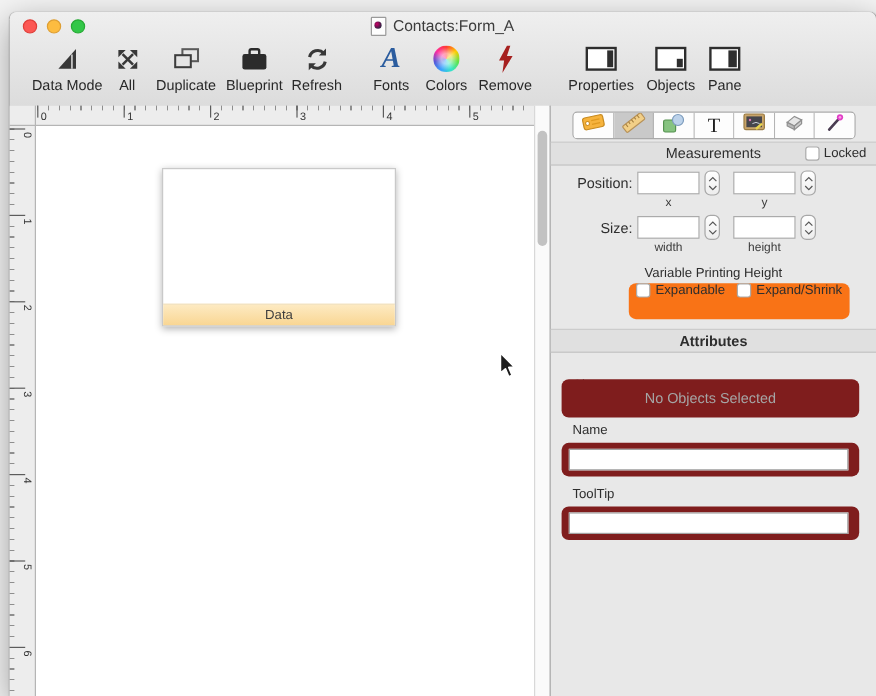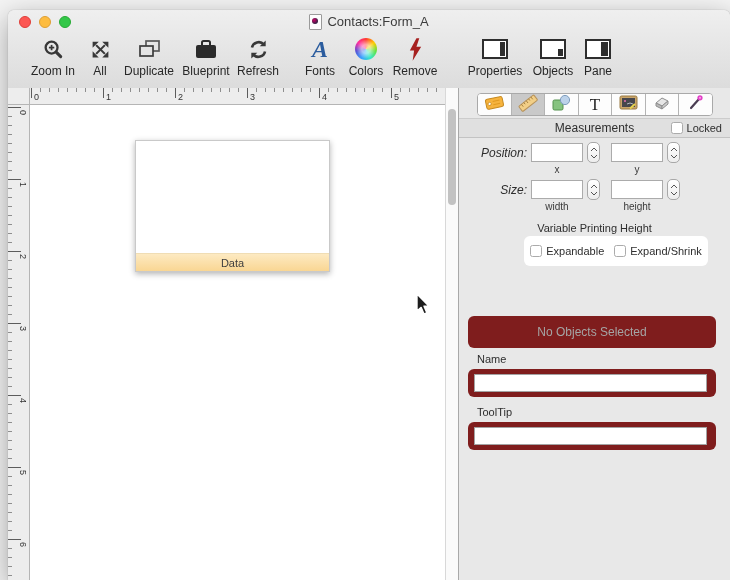--- a/index.html
+++ b/index.html
@@ -94,26 +94,26 @@
       box-sizing:border-box;display:inline-block;flex:none;}
   .cb-row{display:flex;align-items:center;gap:4px;font-size:11px;color:#2e2e2e;}
   #locked-row{position:absolute;right:8px;top:0;bottom:0;margin:auto;height:14px;}
 
   .field{position:absolute;width:52px;height:19px;border:1px solid #ababab;background:#fff;
          box-sizing:border-box;font-size:11px;padding:0 3px;outline:none;
          font-family:"Liberation Sans",sans-serif;}
   .stepper{position:absolute;width:13px;height:21px;background:linear-gradient(#ffffff,#ededed);
            border:1px solid #a8a8a8;border-radius:5px;box-sizing:border-box;
            display:flex;flex-direction:column;align-items:center;justify-content:center;gap:2px;}
-  .form-label{position:absolute;font-size:12px;color:#2e2e2e;font-style:italic;}
+  .form-label{position:absolute;font-size:12px;color:#2e2e2e;}
   .sub-label{position:absolute;font-size:10px;color:#3a3a3a;text-align:center;width:52px;}
 
   #vph-title{position:absolute;top:134px;left:0;right:0;text-align:center;font-size:11px;color:#2e2e2e;}
-  #vph-well{position:absolute;left:65px;top:148px;width:184px;height:30px;background:#ffffff;
-            border-radius:6px;display:flex;align-items:center;justify-content:center;gap:10px;}
+  #vph-well{position:absolute;left:65px;top:148px;width:184px;height:30px;background:#f97316;
+            border-radius:6px;display:flex;align-items:flex-start;justify-content:center;gap:10px;}
 
   .attr-label{position:absolute;left:18px;font-size:11px;color:#2e2e2e;}
   .well{position:absolute;left:9px;width:248px;background:#7f1d1d;border-radius:6px;}
   #class-well{top:228px;height:32px;display:flex;align-items:center;justify-content:center;}
   #class-placeholder{font-size:12px;color:#a5a5a5;}
   #name-well{top:281px;height:28px;}
   #tooltip-well{top:334px;height:28px;}
   .text-input{position:absolute;left:6px;top:5px;width:233px;height:18px;border:1px solid #a3a3a3;
               background:#fff;box-sizing:border-box;font-size:11px;padding:0 4px;outline:none;
               font-family:"Liberation Sans",sans-serif;}
@@ -130,30 +130,28 @@
       <div class="traffic" id="tl-close"></div>
       <div class="traffic" id="tl-min"></div>
       <div class="traffic" id="tl-zoom"></div>
       <div id="title-group">
         <div class="proxy-doc"></div>
         <div id="window-title">Contacts:Form_A</div>
       </div>
     </div>
 
     <div id="toolbar">
-      <div class="tb-item w54">
-        <div class="tb-icon">
-          <svg width="23" height="23" viewBox="0 0 24 24">
-              <circle cx="10" cy="10" r="6.2" fill="none" stroke="#383838" stroke-width="2.4"></circle>
-              <line x1="14.8" y1="14.8" x2="19.5" y2="19.5" stroke="#383838" stroke-width="3.2" stroke-linecap="round"></line>
-              <line x1="7.2" y1="10" x2="12.8" y2="10" stroke="#383838" stroke-width="1.8"></line>
-              <line x1="10" y1="7.2" x2="10" y2="12.8" stroke="#383838" stroke-width="1.8"></line>
-            </svg>
-        </div>
-        <div class="tb-label">Zoom In</div>
+      <div class="tb-item w60">
+        <div class="tb-icon">
+          <svg width="22" height="22" viewBox="0 0 24 24">
+              <path d="M4 21 L20 21 L20 3 Z" fill="#383838"></path>
+              <line x1="16.3" y1="8" x2="16.3" y2="21" stroke="#dcdcdc" stroke-width="1.4"></line>
+            </svg>
+        </div>
+        <div class="tb-label">Data Mode</div>
       </div>
       <div class="tb-item w40">
         <div class="tb-icon">
           <svg width="21" height="21" viewBox="0 0 24 24">
               <g stroke="#383838" stroke-width="2.4">
                 <line x1="7" y1="7" x2="17" y2="17"></line>
                 <line x1="17" y1="7" x2="7" y2="17"></line>
               </g>
               <g fill="#383838">
                 <path d="M3 3 h7 l-7 7 Z"></path>
@@ -407,20 +405,23 @@
       <div class="cb-row">
         <span class="cb"></span>
         <span>Expandable</span>
       </div>
       <div class="cb-row">
         <span class="cb"></span>
         <span>Expand/Shrink</span>
       </div>
     </div>
 
+    <div class="section-header" id="hdr-attributes">
+      <span>Attributes</span>
+    </div>
 
     <div class="attr-label" style="top:227px;">Class</div>
     <div class="well" id="class-well">
       <span id="class-placeholder">No Objects Selected</span>
     </div>
 
     <div class="attr-label" style="top:265px;">Name</div>
     <div class="well" id="name-well">
       <input class="text-input" value="" style="">
     </div>

